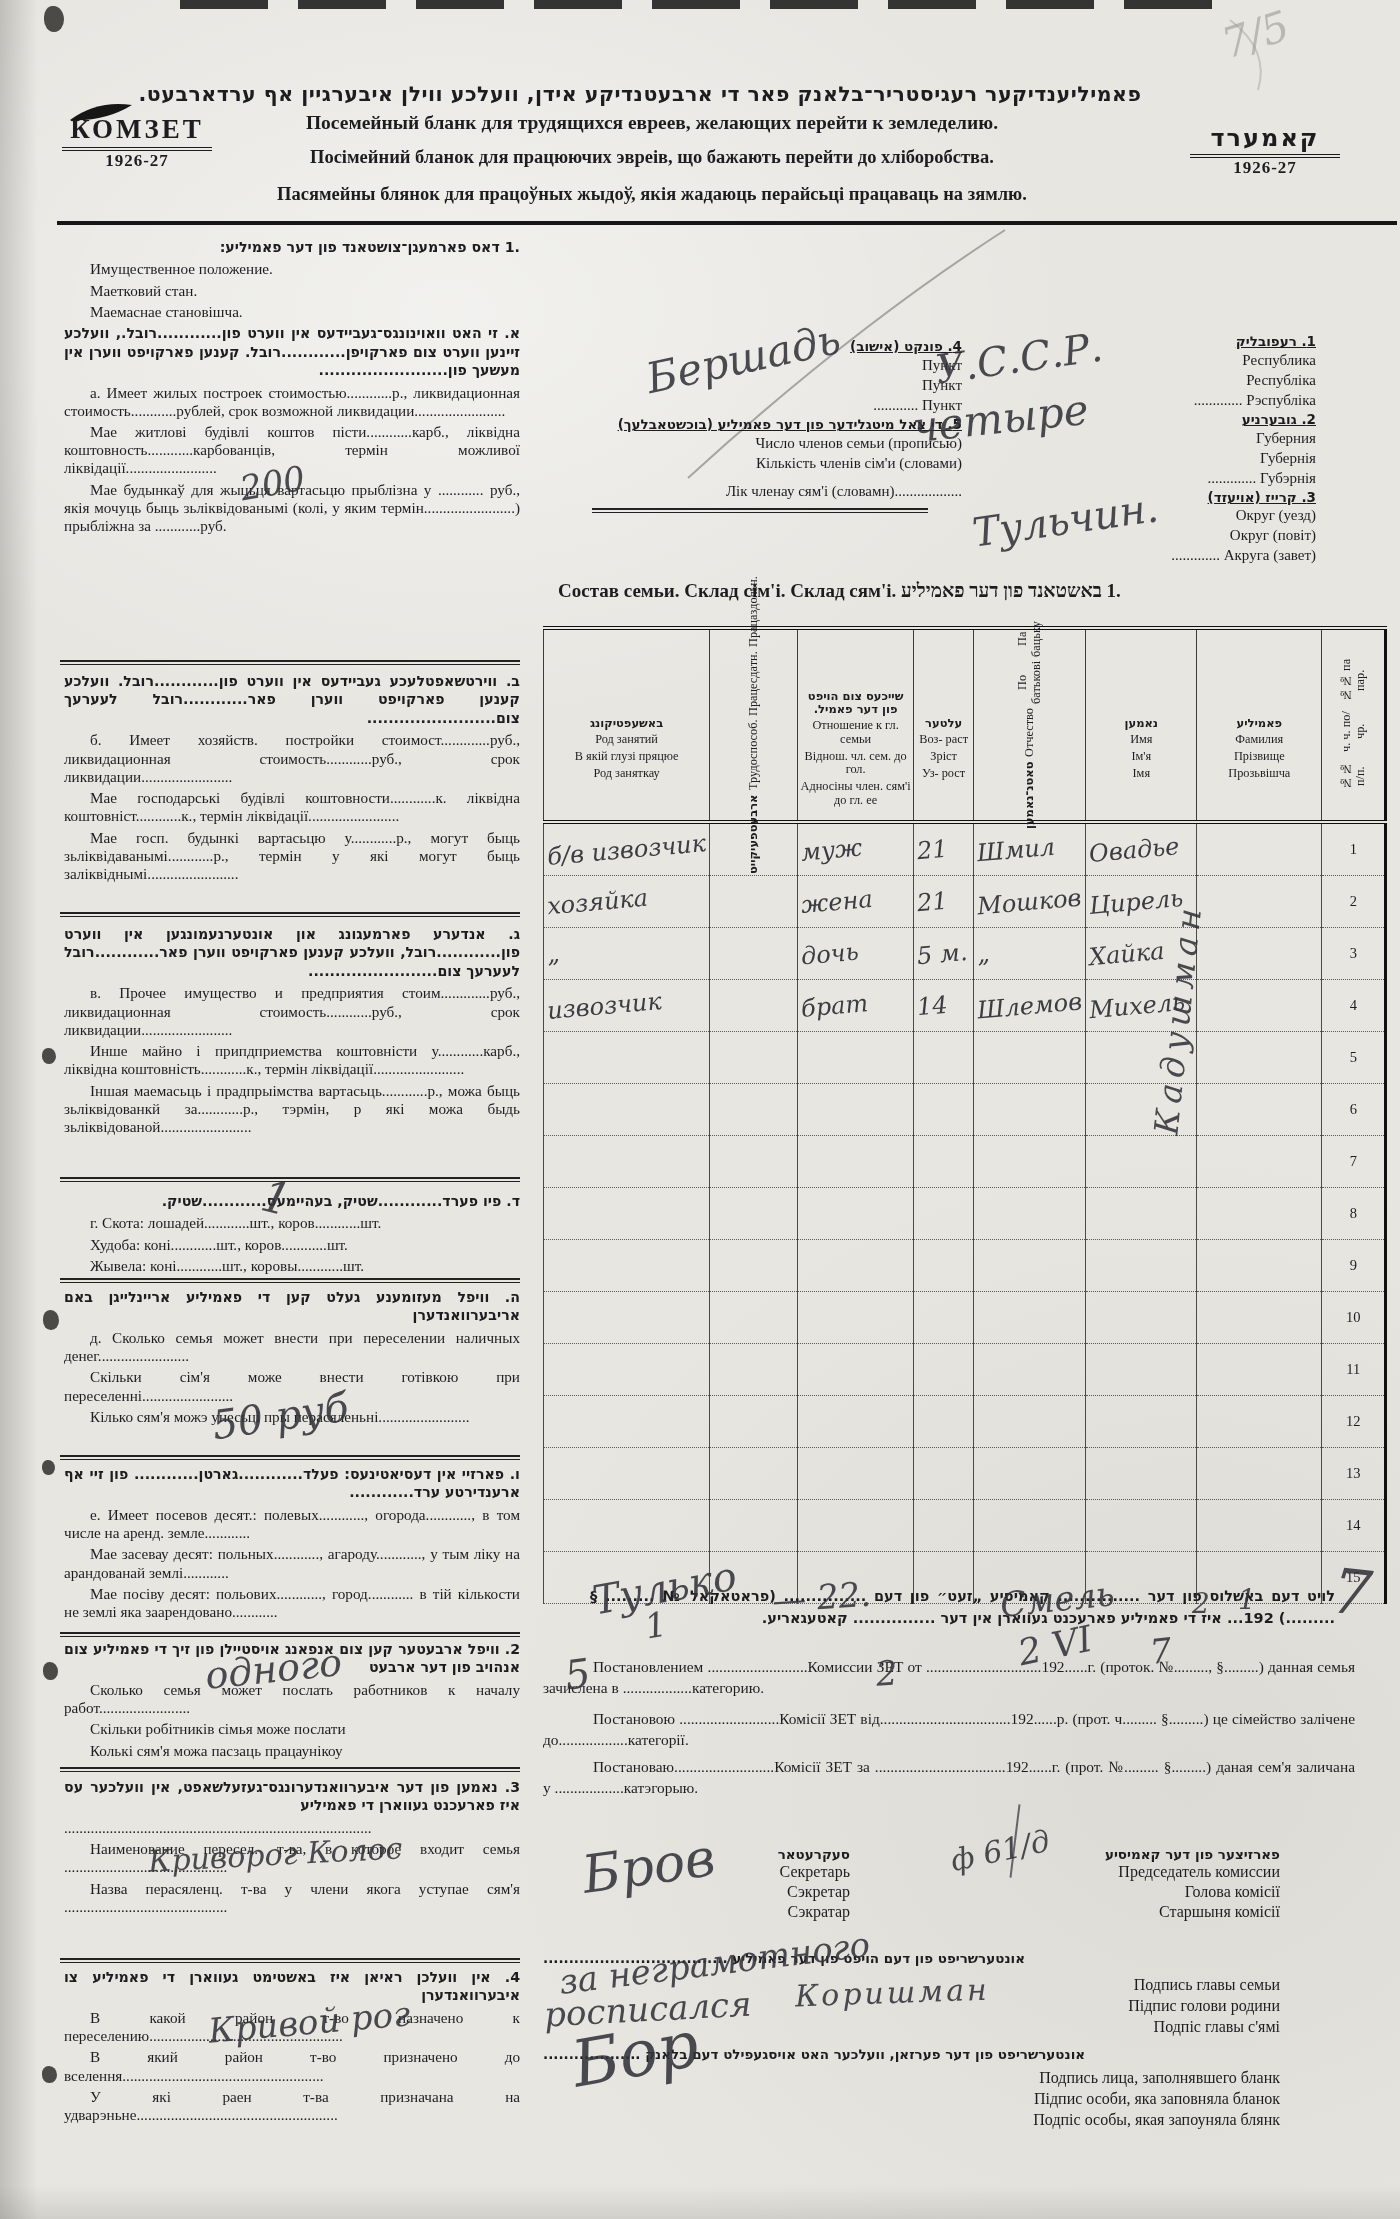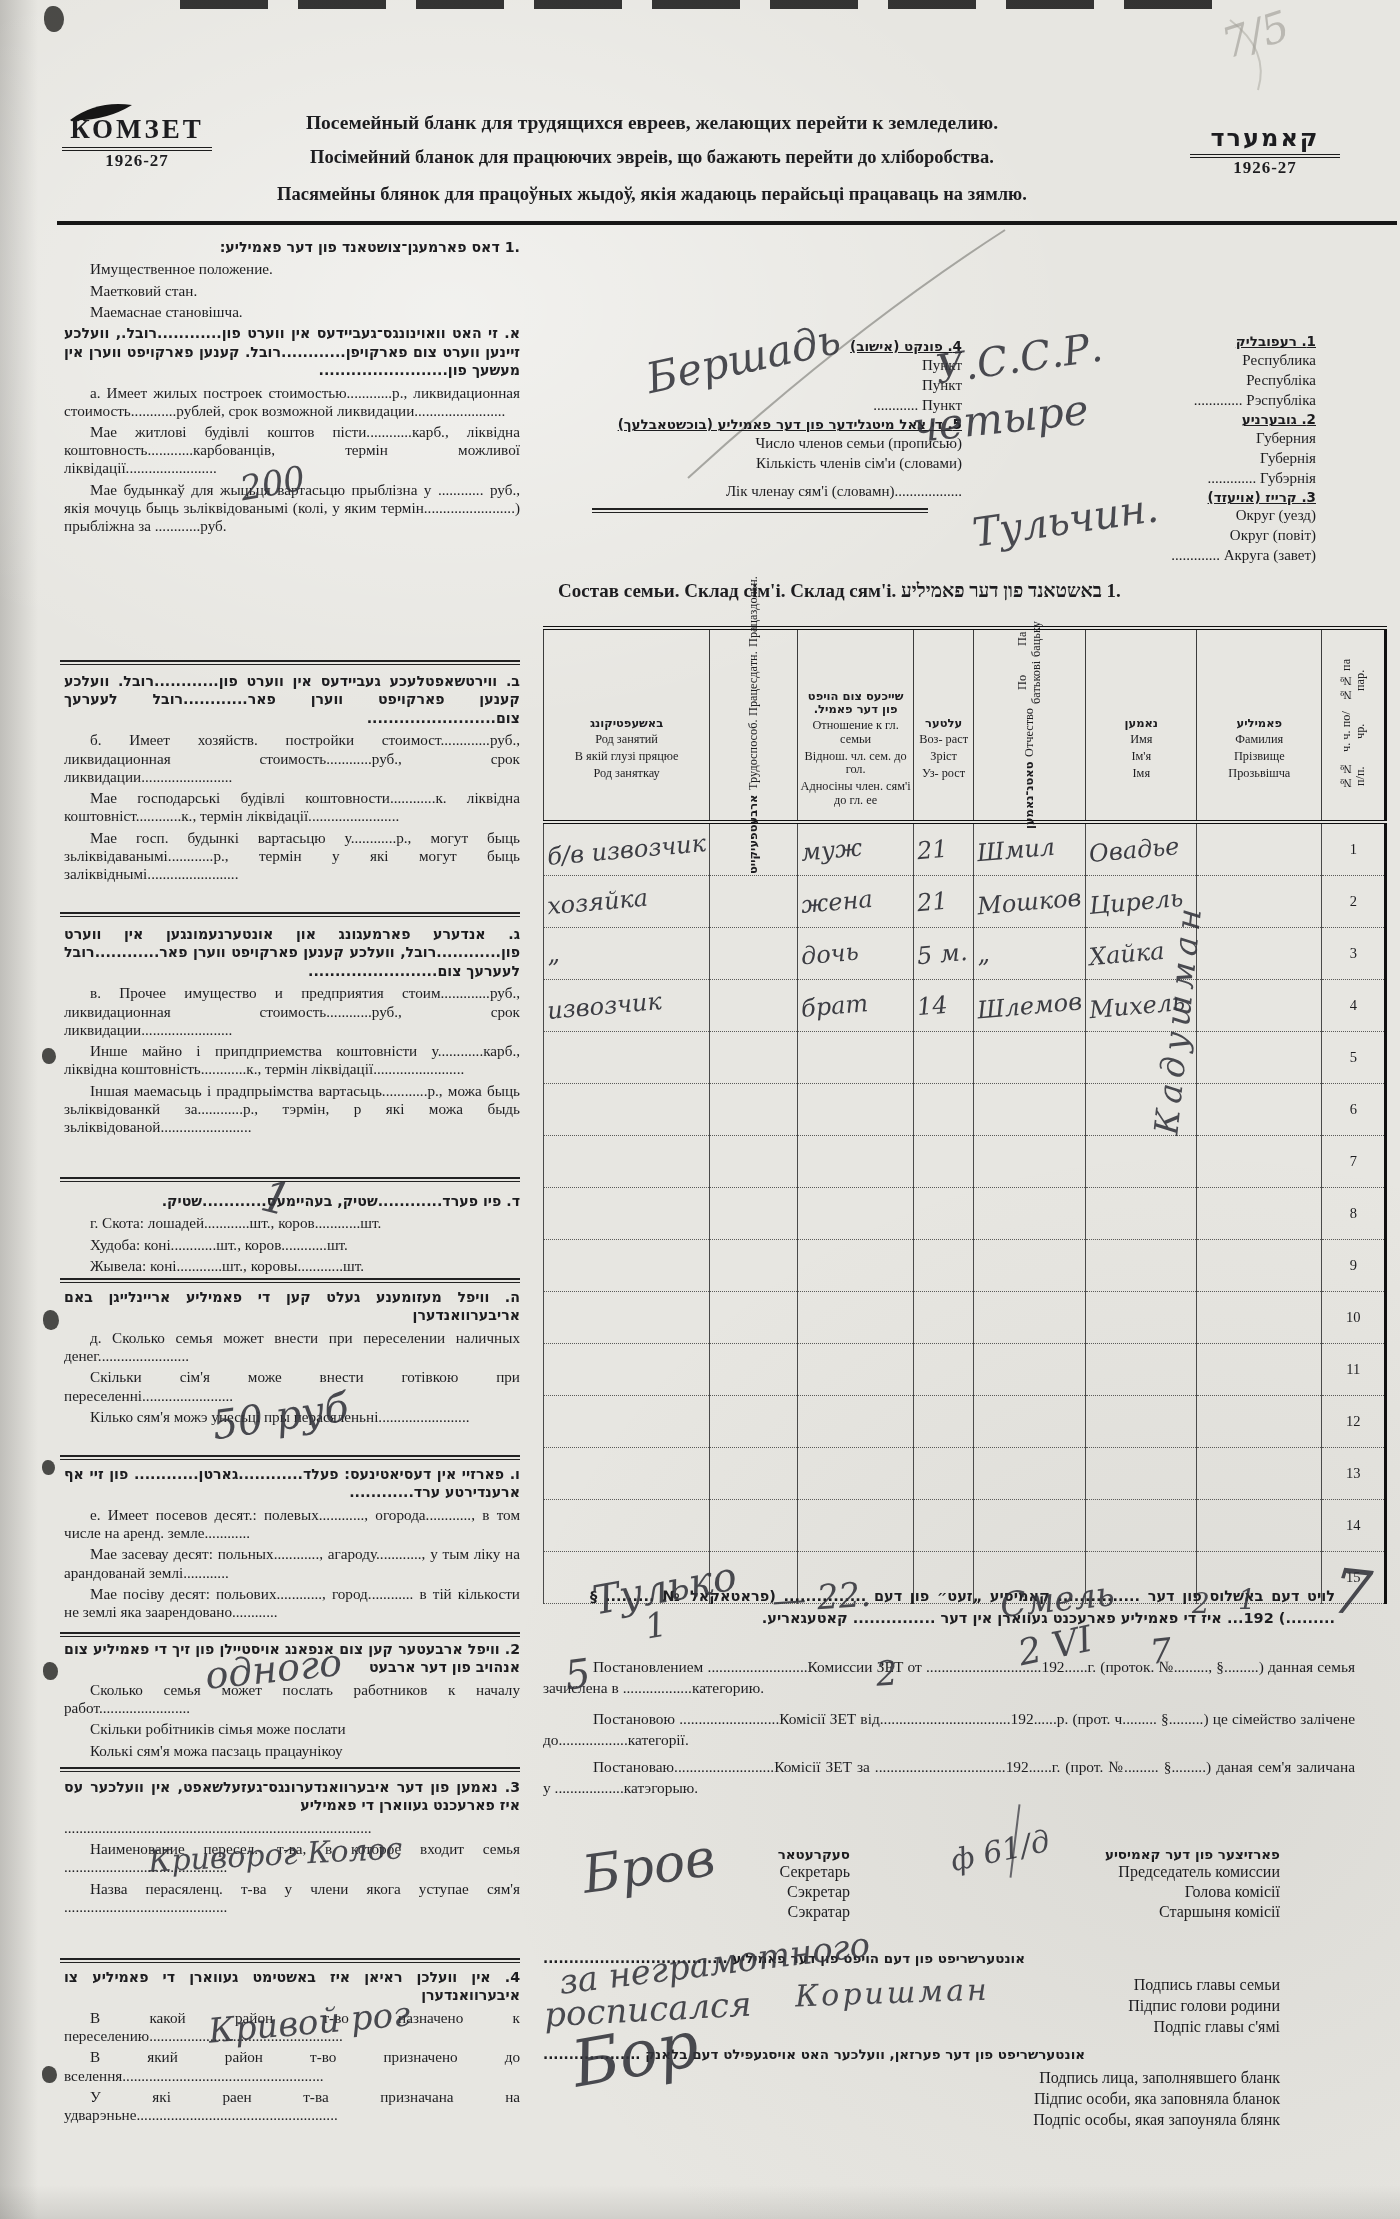--- a/index.html
+++ b/index.html
@@ -80,20 +80,21 @@
   <div class="blob" style="left:43px;top:1662px;width:15px;height:18px;"></div>
   <div class="blob" style="left:42px;top:2066px;width:15px;height:17px;"></div>
   <svg class="abs" style="left:62px;top:92px;width:90px;height:40px;" viewBox="0 0 90 40">
     <path d="M8,28 Q35,8 70,13 Q42,30 8,28 Z" fill="#161616"></path>
   </svg>
   <svg class="abs crease" viewBox="0 0 1400 2219">
     <path d="M1005,230 Q850,330 688,478" stroke="#6e6e68" stroke-width="2" fill="none" opacity="0.55"></path>
     <path d="M1230,20 q40,30 28,70" stroke="#a5a39c" stroke-width="2" fill="none" opacity="0.5"></path>
   </svg>
 
+  <div class="abs top-yi yi">פאמיליענדיקער רעגיסטריר־בלאנק פאר די ארבעטנדיקע אידן, וועלכע ווילן איבערגיין אף ערדארבעט.</div>
 
   <div class="abs org" style="left:62px;top:114px;width:150px;">
     <div class="nm">КОМЗЕТ</div>
     <div class="yr">1926-27</div>
   </div>
   <div class="abs org org-r" style="left:1190px;top:112px;width:150px;">
     <div class="nm yi">קאמערד</div>
     <div class="yr">1926-27</div>
   </div>
 

